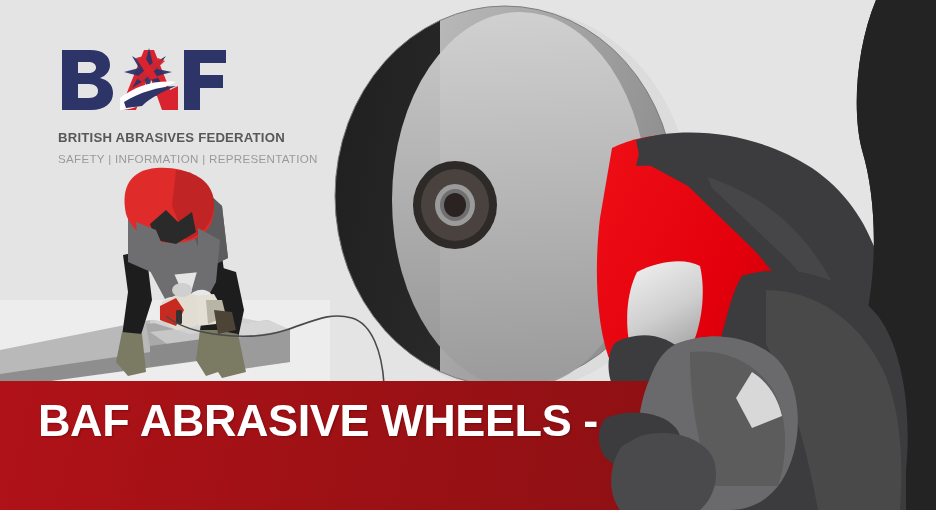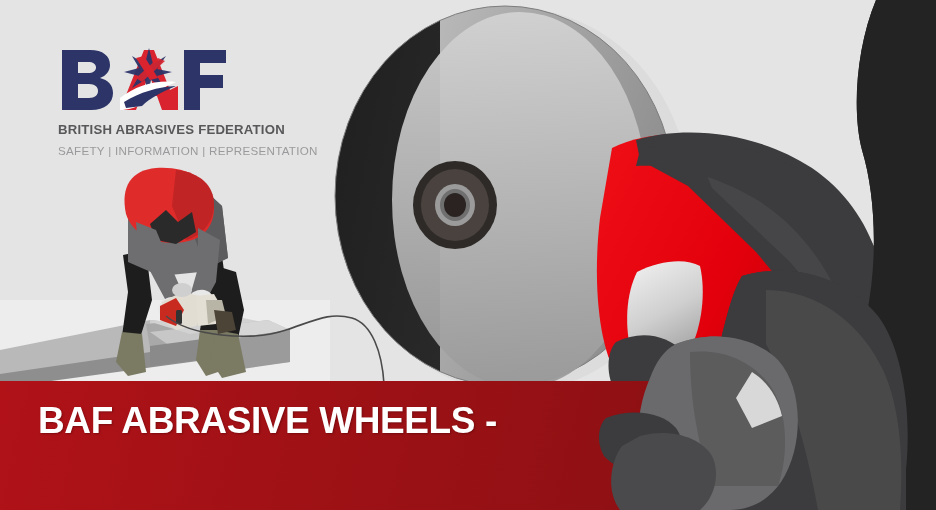--- a/index.html
+++ b/index.html
@@ -29,21 +29,21 @@
     width: 250px;
     z-index: 40;
   }
   #logo-mark {
     position: relative;
     width: 170px;
     height: 68px;
   }
   #logo-mark svg { display:block; }
   .logo-sub {
-    margin-top: 8px;
+    margin-top: 16px;
     font-size: 13.2px;
     font-weight: bold;
     letter-spacing: 0.2px;
     color: #58585a;
     white-space: nowrap;
   }
   .logo-tag {
     margin-top: 7px;
     font-size: 11.6px;
     font-weight: normal;
@@ -64,21 +64,21 @@
   #title-wrap {
     position: absolute;
     left: 38px;
     top: 399px;
     z-index: 34;
     width: 640px;
   }
   .title-line {
     color: #ffffff;
     font-weight: bold;
-    font-size: 37px;
+    font-size: 45px;
     line-height: 43px;
     letter-spacing: -0.4px;
     white-space: nowrap;
     text-shadow: 1px 1px 2px rgba(70,4,6,0.45);
   }
 </style>
 </head>
 <body>
 
 <div id="banner">

